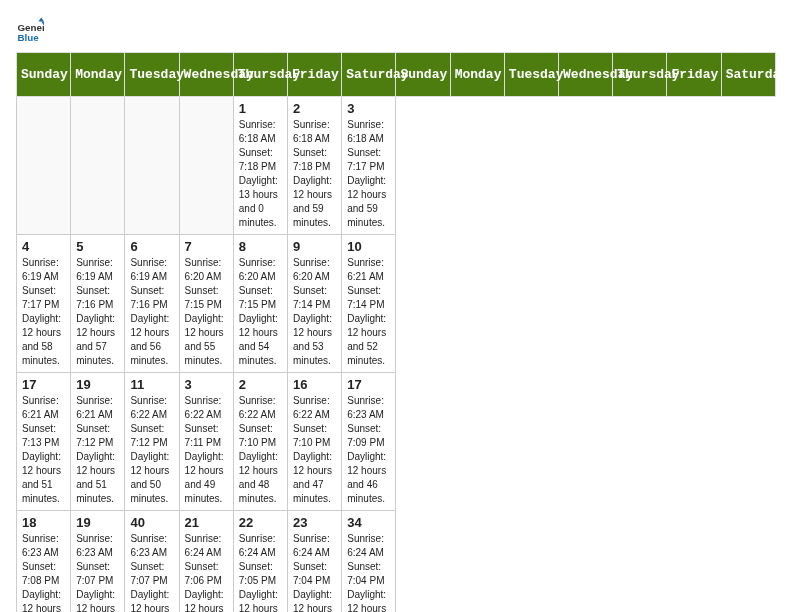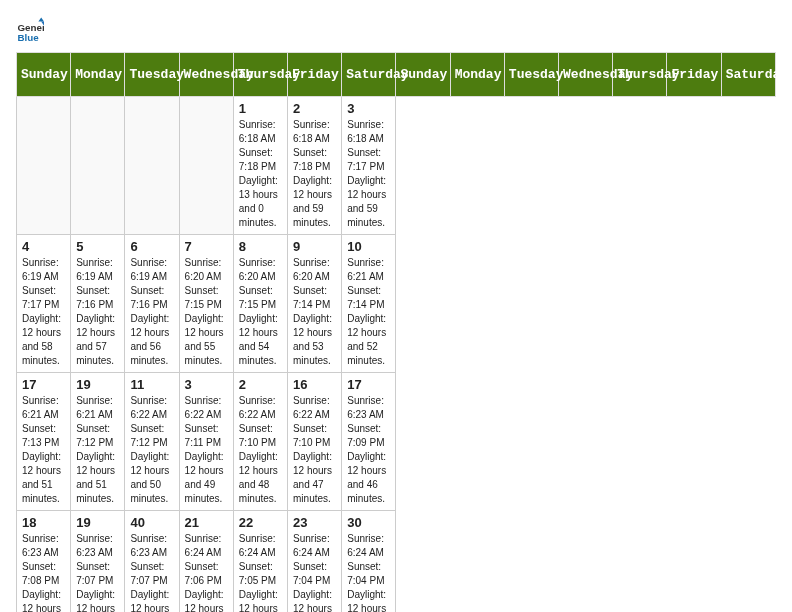--- a/index.html
+++ b/index.html
@@ -284,21 +284,21 @@
 and 41 minutes.</div>
         </td>
         <td>
           <span class="day-number">23</span>
           <div class="day-info" style="white-space: pre-line;">Sunrise: 6:24 AM
 Sunset: 7:04 PM
 Daylight: 12 hours
 and 40 minutes.</div>
         </td>
         <td>
-          <span class="day-number">30</span>
+          <span class="day-number">34</span>
           <div class="day-info" style="white-space: pre-line;">Sunrise: 6:24 AM
 Sunset: 7:04 PM
 Daylight: 12 hours
 and 39 minutes.</div>
         </td>
       </tr>
     </tbody>
 </table>
 
 </body></html>

